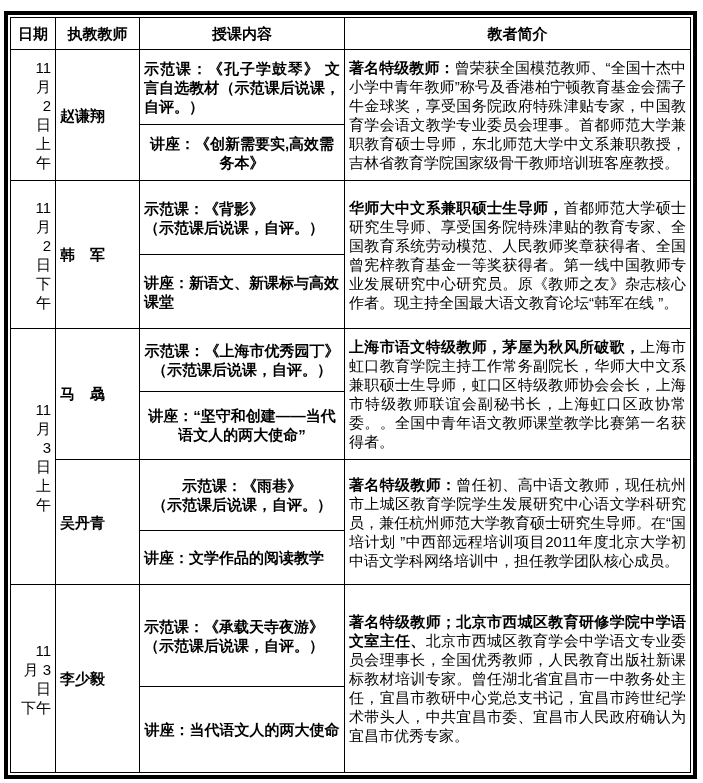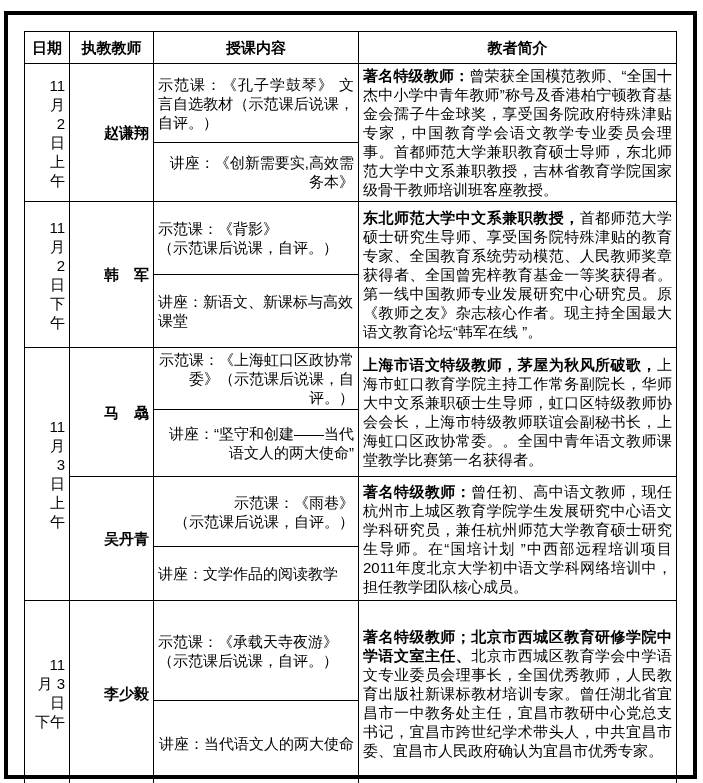--- a/index.html
+++ b/index.html
@@ -9,21 +9,21 @@
     background: #ffffff;
     color: #000000;
     font-family: "Liberation Sans", sans-serif;
     overflow: hidden;
   }
   .frame {
     position: absolute;
     left: 4px; top: 11px;
     width: 693px; height: 768px;
     border: 4px solid #000;
-    padding: 16px;
+    padding: 2px;
   }
   table.sched {
     width: 100%;
     height: 100%;
     border-collapse: collapse;
     table-layout: fixed;
   }
   table.sched th, table.sched td {
     border: 1px solid #000;
     padding: 2px 4px;
@@ -44,36 +44,36 @@
     height: 32px;
   }
   td.date {
     text-align: right;
     white-space: pre-line;
     font-weight: normal;
     line-height: 18px;
     padding: 2px 1px;
   }
   td.name {
-    text-align: right;
+    text-align: left;
     font-weight: bold;
     font-size: 16px;
   }
   td.course {
-    font-weight: normal;
+    font-weight: bold;
     white-space: pre-line;
     padding: 3px 6px;
   }
   td.intro {
     text-align: justify;
     padding: 2px 4px;
     line-height: 19px;
   }
   td.intro .lead { font-weight: bold; }
-  .al-l { text-align: right; }
+  .al-l { text-align: center; }
   .al-c { text-align: left; }
   .al-j { text-align: justify; }
 </style>
 </head>
 <body>
 
 <div class="frame">
   <table class="sched">
     <colgroup>
       <col class="c-date">
@@ -111,36 +111,36 @@
       <td class="date" rowspan="2">11
 月
 2
 日
 下
 午</td>
       <td class="name" rowspan="2">韩　军</td>
       <td class="course al-c">示范课：《背影》
 （示范课后说课，自评。）</td>
       <td class="intro" rowspan="2">
-        <span class="lead">东北师范大学中文系兼职教授，</span><span>首都师范大学硕士研究生导师、享受国务院特殊津贴的教育专家、全国教育系统劳动模范、人民教师奖章获得者、全国曾宪梓教育基金一等奖获得者。第一线中国教师专业发展研究中心研究员。原《教师之友》杂志核心作者。现主持全国最大语文教育论坛“韩军在线 ”。</span>
+        <span class="lead">华师大中文系兼职硕士生导师，</span><span>首都师范大学硕士研究生导师、享受国务院特殊津贴的教育专家、全国教育系统劳动模范、人民教师奖章获得者、全国曾宪梓教育基金一等奖获得者。第一线中国教师专业发展研究中心研究员。原《教师之友》杂志核心作者。现主持全国最大语文教育论坛“韩军在线 ”。</span>
       </td>
     </tr>
     <tr style="height:73px;">
       <td class="course al-c">讲座：新语文、新课标与高效课堂</td>
     </tr>
 
     <tr style="height:62px;">
       <td class="date" rowspan="4">11
 月
 3
 日
 上
 午</td>
       <td class="name" rowspan="2">马　骉</td>
-      <td class="course al-l">示范课：《上海虹口区政协常委》（示范课后说课，自评。）</td>
+      <td class="course al-l">示范课：《上海市优秀园丁》（示范课后说课，自评。）</td>
       <td class="intro" rowspan="2">
         <span class="lead">上海市语文特级教师，茅屋为秋风所破歌，</span><span>上海市虹口教育学院主持工作常务副院长，华师大中文系兼职硕士生导师，虹口区特级教师协会会长，上海市特级教师联谊会副秘书长，上海虹口区政协常委。。全国中青年语文教师课堂教学比赛第一名获得者。</span>
       </td>
     </tr>
     <tr style="height:67px;">
       <td class="course al-l">讲座：“坚守和创建——当代语文人的两大使命”</td>
     </tr>
 
     <tr style="height:70px;">
       <td class="name" rowspan="2">吴丹青</td>

